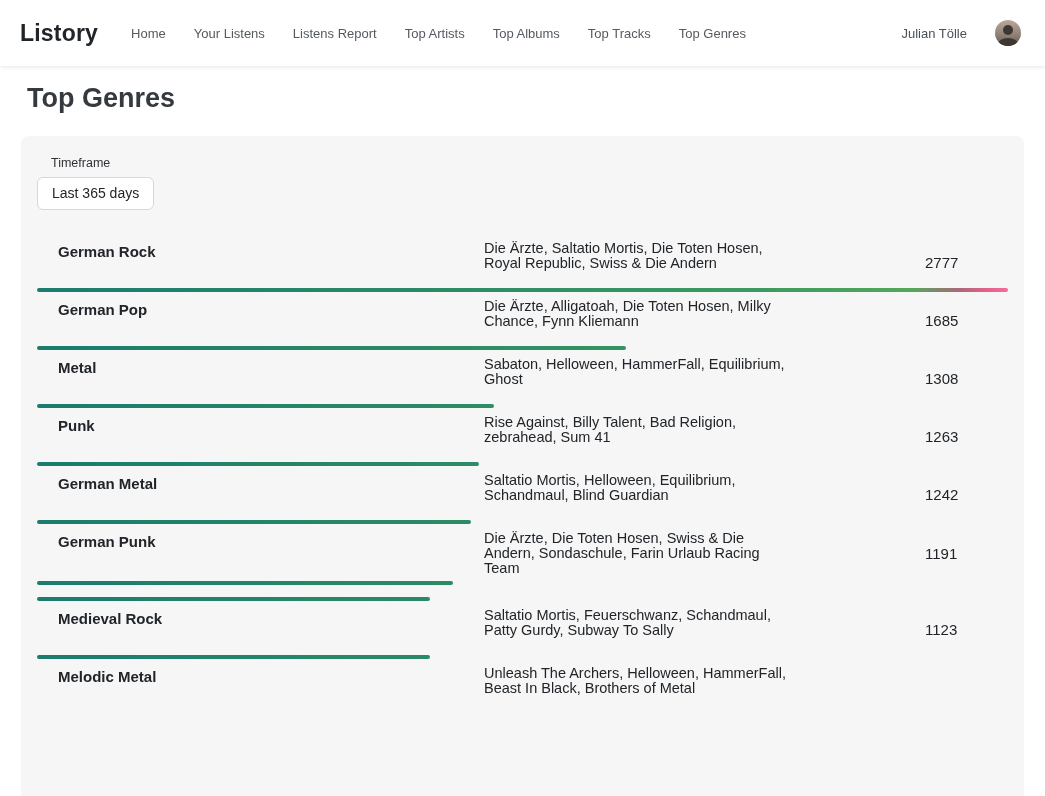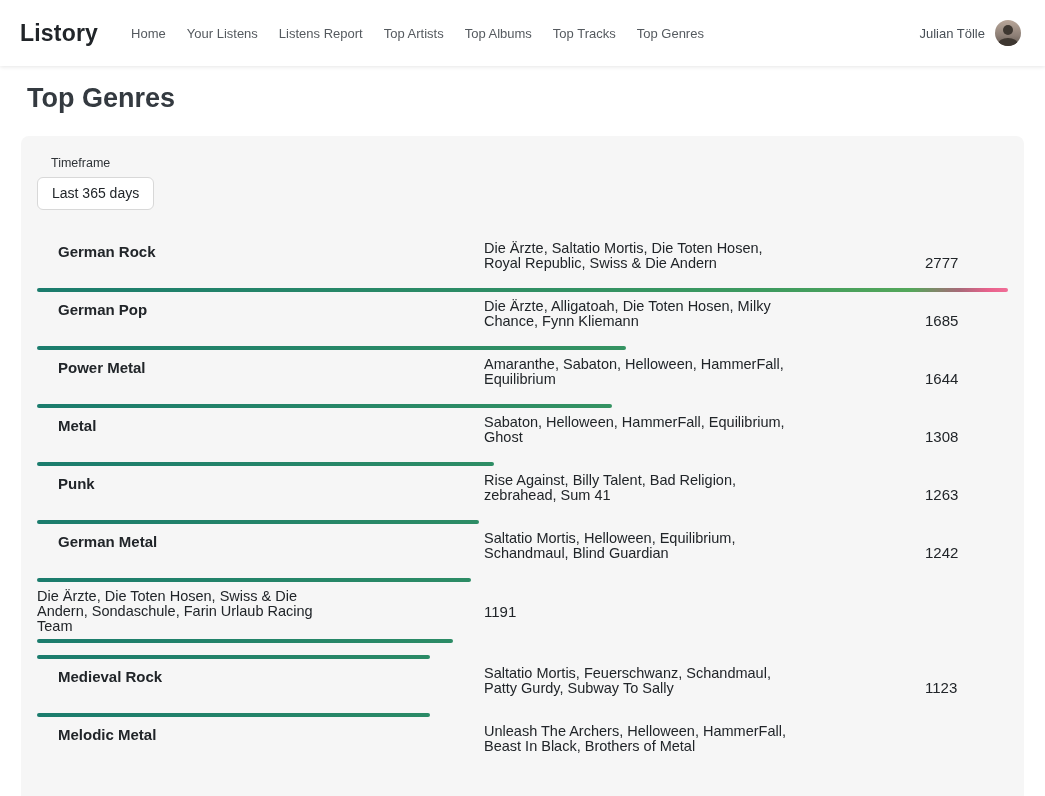--- a/index.html
+++ b/index.html
@@ -26,34 +26,34 @@
     font-size: 23px;
     font-weight: 700;
     letter-spacing: 0.2px;
     color: #212529;
     margin-right: 33px;
     cursor: pointer;
   }
   .nav-links {
     display: flex;
     align-items: center;
-    column-gap: 21px;
+    column-gap: 28px;
     flex: 1;
   }
   .nav-link {
     font-size: 13px;
     color: #555a5f;
     text-decoration: none;
     cursor: pointer;
     white-space: nowrap;
   }
   .nav-user {
     display: flex;
     align-items: center;
-    column-gap: 10px;
+    column-gap: 28px;
   }
   .nav-username { font-size: 13px; color: #495057; }
   .avatar {
     width: 26px; height: 26px;
     border-radius: 50%;
     background: linear-gradient(180deg, #b9a79a 0%, #8d7f76 60%, #5f564f 100%);
     position: relative;
     overflow: hidden;
     cursor: pointer;
   }
@@ -193,30 +193,20 @@
     <div class="genre-row-grid">
       <div class="genre-name">German Pop</div>
       <div class="genre-artists">Die Ärzte, Alligatoah, Die Toten Hosen, Milky Chance, Fynn Kliemann</div>
       <div class="genre-count">1685</div>
     </div>
     <div class="bar-track">
       <div class="bar" style="--pct: 60.68;"></div>
     </div>
   </div>
 
-  <div class="genre-row">
-    <div class="genre-row-grid">
-      <div class="genre-name">Power Metal</div>
-      <div class="genre-artists">Amaranthe, Sabaton, Helloween, HammerFall, Equilibrium</div>
-      <div class="genre-count">1644</div>
-    </div>
-    <div class="bar-track">
-      <div class="bar" style="--pct: 59.20;"></div>
-    </div>
-  </div>
 
   <div class="genre-row">
     <div class="genre-row-grid">
       <div class="genre-name">Metal</div>
       <div class="genre-artists">Sabaton, Helloween, HammerFall, Equilibrium, Ghost</div>
       <div class="genre-count">1308</div>
     </div>
     <div class="bar-track">
       <div class="bar" style="--pct: 47.10;"></div>
     </div>
@@ -239,20 +229,21 @@
       <div class="genre-artists">Saltatio Mortis, Helloween, Equilibrium, Schandmaul, Blind Guardian</div>
       <div class="genre-count">1242</div>
     </div>
     <div class="bar-track">
       <div class="bar" style="--pct: 44.72;"></div>
     </div>
   </div>
 
   <div class="genre-row">
     <div class="genre-row-grid">
+      <div class="genre-name">German Punk</div>
       <div class="genre-artists">Die Ärzte, Die Toten Hosen, Swiss &amp; Die Andern, Sondaschule, Farin Urlaub Racing Team</div>
       <div class="genre-count">1191</div>
     </div>
     <div class="bar-track">
       <div class="bar" style="--pct: 42.89;"></div>
     </div>
   </div>
 
   <div class="genre-row">
     <div class="bar-track">

